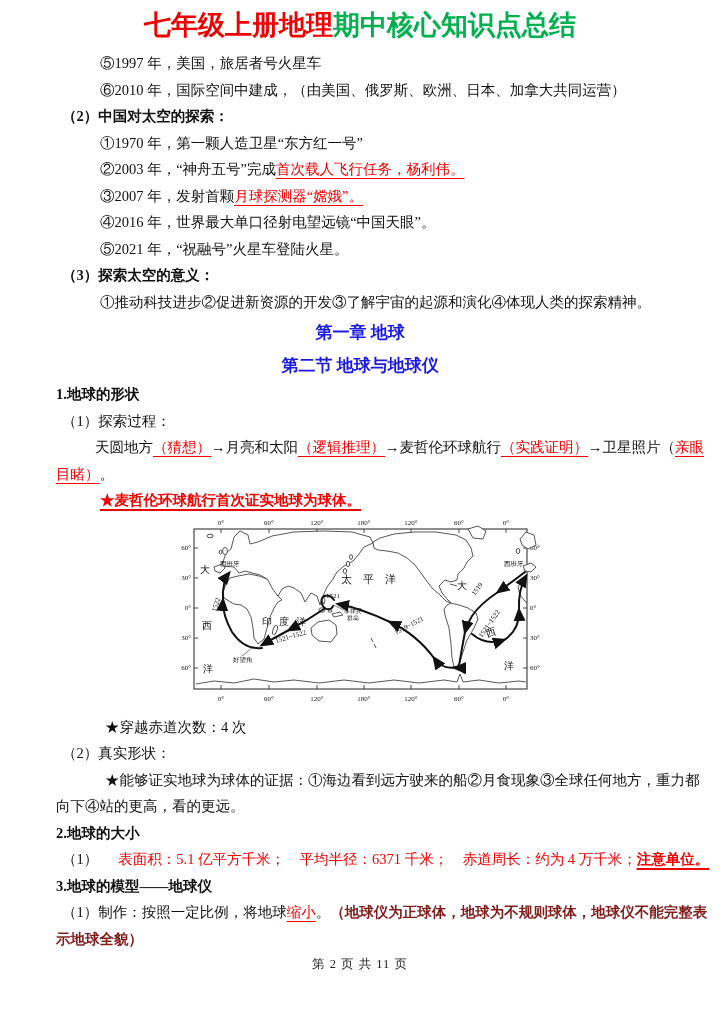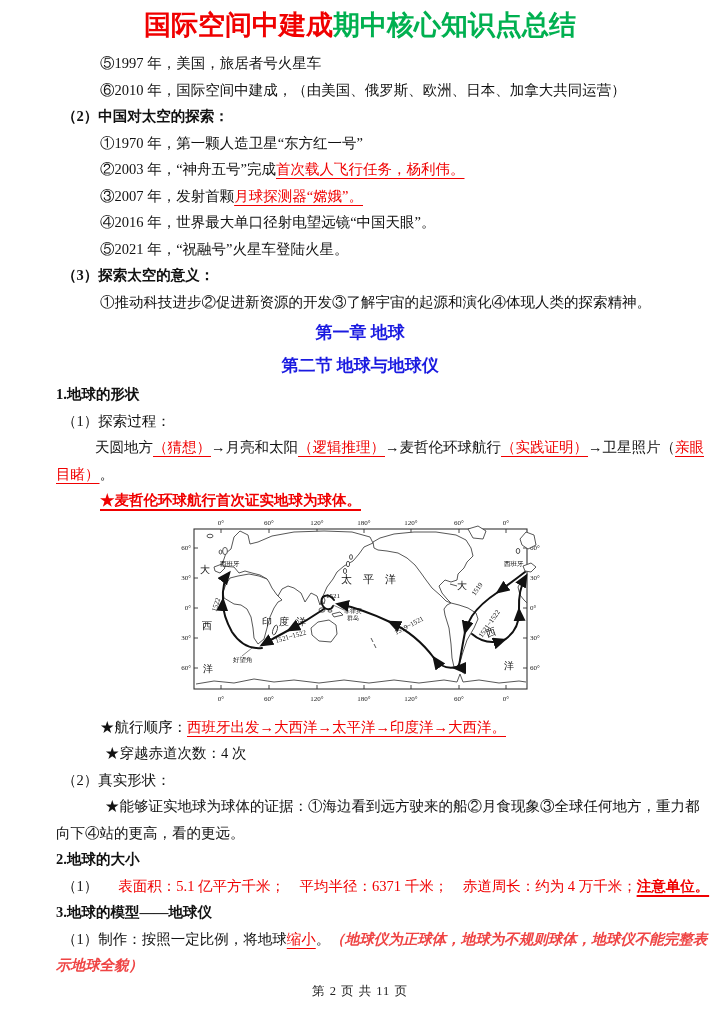--- a/index.html
+++ b/index.html
@@ -10,21 +10,21 @@
   h1.title .tgreen{color:#00b050;}
   .ln{margin:0;line-height:26.5px;font-size:14.5px;white-space:nowrap;}
   .i0{margin-left:0;}
   .i1{margin-left:6px;}
   .i2{margin-left:44px;}
   .i3{margin-left:39px;}
   .i4{margin-left:49px;}
   .ln > span.k{color:#111;}
   .ln > span.b{color:#111;font-weight:bold;}
   .ln > span.r{color:#f00000;margin-left:20px;}
-  .ln > span.rb{color:#ef4444;font-weight:bold;font-style:italic;}
+  .ln > span.rb{color:#7f1d1d;font-weight:bold;}
   .ln > span.ru{color:#f00000;text-decoration:underline;text-underline-offset:4px;text-decoration-thickness:1.4px;}
   .ln > span.rbu{color:#f00000;font-weight:bold;text-decoration:underline;text-underline-offset:4px;text-decoration-thickness:1.6px;}
   .chap{margin:3px 0 0 0;text-align:center;color:#1a1ae0;font-weight:bold;font-size:17px;line-height:30px;white-space:nowrap;}
   .mapwrap{display:flex;justify-content:center;margin:2px 0 0 0;height:198px;}
   .footer{margin-top:4px;text-align:center;font-size:12.5px;color:#222;letter-spacing:1px;}
   
   .mt{font-size:7px;fill:#222;font-family:"Liberation Serif",serif;}
   .mo{font-size:10px;fill:#111;font-family:"Liberation Serif",serif;}
   .mo2{font-size:11px;fill:#111;letter-spacing:11px;font-family:"Liberation Serif",serif;}
   .mo3{font-size:10px;fill:#111;letter-spacing:7px;font-family:"Liberation Serif",serif;}
@@ -33,21 +33,21 @@
   .mr{font-size:7px;fill:#111;font-family:"Liberation Serif",serif;}
   .landline{fill:#ffffff;stroke:#444;stroke-width:0.9;stroke-linejoin:round;}
   .coast{fill:none;stroke:#444;stroke-width:0.9;stroke-linejoin:round;}
   .route{fill:none;stroke:#111;stroke-width:2;stroke-linecap:round;}
 </style>
 </head>
 <body>
 
 <div class="page">
 
-  <h1 class="title"><span class="tred">国际空间中建成</span><span class="tgreen">期中核心知识点总结</span></h1>
+  <h1 class="title"><span class="tred">七年级上册地理</span><span class="tgreen">期中核心知识点总结</span></h1>
 
   <p class="ln i2"><span class="k">⑤1997 年，美国，旅居者号火星车</span></p>
   <p class="ln i2"><span class="k">⑥2010 年，国际空间中建成，（由美国、俄罗斯、欧洲、日本、加拿大共同运营）</span></p>
   <p class="ln i1"><span class="b">（2）中国对太空的探索：</span></p>
   <p class="ln i2"><span class="k">①1970 年，第一颗人造卫星“东方红一号”</span></p>
   <p class="ln i2"><span class="k">②2003 年，“神舟五号”完成</span><span class="ru">首次载人飞行任务，杨利伟。</span></p>
   <p class="ln i2"><span class="k">③2007 年，发射首颗</span><span class="ru">月球探测器“嫦娥”。</span></p>
   <p class="ln i2"><span class="k">④2016 年，世界最大单口径射电望远镜“中国天眼”。</span></p>
   <p class="ln i2"><span class="k">⑤2021 年，“祝融号”火星车登陆火星。</span></p>
   <p class="ln i1"><span class="b">（3）探索太空的意义：</span></p>
@@ -195,21 +195,20 @@
         <text class="mp" x="330" y="50">西班牙</text>
         <text class="mp" x="59" y="146">好望角</text>
         <text class="mp2" x="170" y="97">菲律宾</text>
         <text class="mp2" x="173" y="104">群岛</text>
         <line x1="170" y1="94" x2="159" y2="89" stroke="#333" stroke-width="0.6"></line>
         <line x1="68" y1="140" x2="78" y2="132" stroke="#333" stroke-width="0.6"></line>
       </g>
     </svg>
   </div>
 
-  <p class="ln i2"><span class="k">★航行顺序：</span><span class="ru">西班牙出发→大西洋→太平洋→印度洋→大西洋。</span></p>
   <p class="ln i4"><span class="k">★穿越赤道次数：4 次</span></p>
   <p class="ln i1"><span class="k">（2）真实形状：</span></p>
   <p class="ln i4"><span class="k">★能够证实地球为球体的证据：①海边看到远方驶来的船②月食现象③全球任何地方，重力都</span></p>
   <p class="ln i0"><span class="k">向下④站的更高，看的更远。</span></p>
   <p class="ln i0"><span class="b">2.地球的大小</span></p>
   <p class="ln i1"><span class="k">（1）</span><span class="r">表面积：5.1 亿平方千米；　平均半径：6371 千米；　赤道周长：约为 4 万千米；</span><span class="rbu">注意单位。</span></p>
   <p class="ln i0"><span class="b">3.地球的模型——地球仪</span></p>
   <p class="ln i1"><span class="k">（1）制作：按照一定比例，将地球</span><span class="ru">缩小</span><span class="k">。</span><span class="rb">（地球仪为正球体，地球为不规则球体，地球仪不能完整表</span></p>
   <p class="ln i0"><span class="rb">示地球全貌）</span></p>
 

